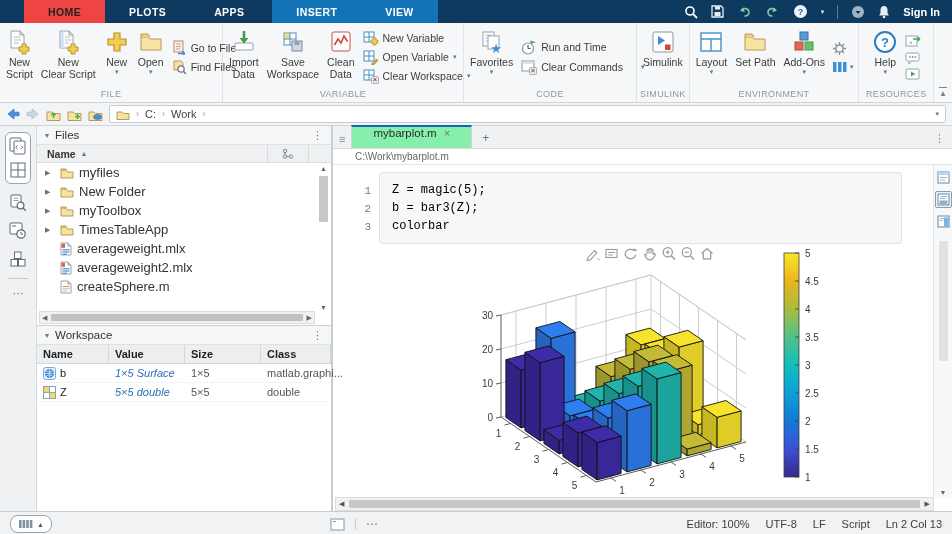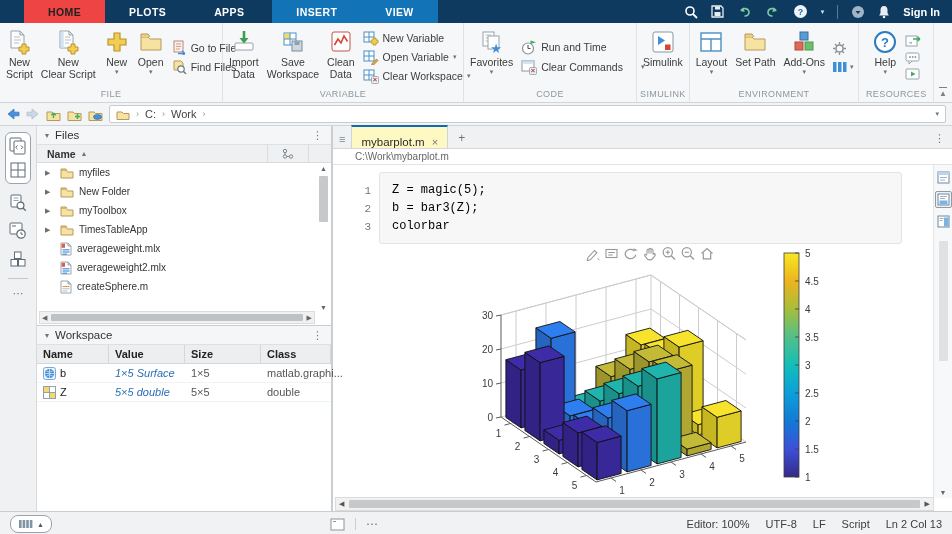--- a/index.html
+++ b/index.html
@@ -45,40 +45,40 @@
   .pmenu{margin-left:auto;color:#6d767e;font-size:11px}
   .pcollapse{color:#6d767e;font-size:8px}
   
   .files{height:180px;position:relative;background:#fff;border-bottom:1px solid #c9ced3}
   .fcolhead{height:17px;background:#eef0f1;border-bottom:1px solid #d8dcdf;display:flex;align-items:center;font-size:10.5px}
   .fch-name{flex:1;padding-left:10px;font-weight:bold;color:#333;display:flex;gap:5px;align-items:center}
   .fch-cell{width:40px;height:100%;border-left:1px solid #d8dcdf;display:flex;align-items:center;justify-content:center;color:#7c868e}
   .fch-cell2{width:22px;height:100%;border-left:1px solid #d8dcdf}
   .frow{height:19px;display:flex;align-items:center;padding-left:8px;gap:5px}
   .twirl{width:10px;font-size:7px;color:#707070}
-  .fname{font-size:10px;color:#333}
+  .fname{font-size:13px;color:#333}
   .vscroll{position:absolute;right:2px;top:20px;bottom:14px;width:11px;display:flex;flex-direction:column;align-items:center;font-size:7px;color:#666}
   .vthumb{width:9px;height:46px;background:#c6c8ca;border-radius:1px;margin:4px 0}
   .hscroll{position:absolute;left:2px;right:16px;bottom:1px;height:11px;background:#f1f1f1;border:1px solid #dcdcdc;
     display:flex;align-items:center;font-size:7px;color:#666}
   .hthumb{flex:1;height:7px;background:#bfc2c4;margin:0 2px;border-radius:1px}
   
   .ws{flex:1;background:#fff;position:relative}
   .wsgrid{display:grid;grid-template-columns:72px 76px 76px 1fr}
   .wshead{height:18px;background:#eceeef;border-bottom:1px solid #d4d8db}
   .wshead>div{display:flex;align-items:center;padding-left:6px;font-size:11px;font-weight:bold;color:#222;border-right:1px solid #d4d8db}
   .wsrow{height:18px;border-bottom:1px solid #f2f3f4}
   .wsrow>div{display:flex;align-items:center;padding-left:6px;font-size:11px;color:#555;gap:4px}
   .wsval{color:#2a6db5;font-style:italic}
   
   .editor{flex:1;display:flex;flex-direction:column;background:#fff;min-width:0}
   .edtabs{height:22px;background:#f0f1f2;border-bottom:1px solid #d5d9dc;display:flex;align-items:flex-end}
   .edtabicon{color:#7d868e;font-size:11px;padding:0 6px 3px}
-  .edtab{height:21px;background:#fef9c3;border:1px solid #cfd4d8;border-bottom:none;border-top:2px solid #0f6ab4;
-    display:flex;align-items:flex-end;gap:7px;padding:0 9px;font-size:11.5px;color:#2b2b2b}
+  .edtab{height:21px;background:#86efac;border:1px solid #cfd4d8;border-bottom:none;border-top:2px solid #0f6ab4;
+    display:flex;align-items:flex-start;gap:7px;padding:0 21px;font-size:11.5px;color:#2b2b2b}
   .edtab .x{color:#777;font-size:11px}
   .newtab{padding:0 10px 3px;color:#6d767e;font-size:12px}
   .edmenu{margin-left:auto;padding:0 7px 3px;color:#6d767e;font-size:11px}
   .edpath{height:15px;border-bottom:1px solid #e2e5e7;display:flex;align-items:center;padding-left:22px;
     font-size:10px;color:#666}
   .edbody{flex:1;position:relative;overflow:hidden}
   .codewrap{display:flex;padding:7px 50px 0 14px}
   .gutter{width:24px;text-align:right;padding:10px 8px 0 0;font-family:"Liberation Mono",monospace;font-size:11px;color:#777;line-height:18px}
   .codebox{flex:1;background:#f7f7f7;border:1px solid #e1e3e5;border-radius:3px;padding:8px 12px;
     font-family:"Liberation Mono",monospace;font-size:12px;color:#000;line-height:18px}

